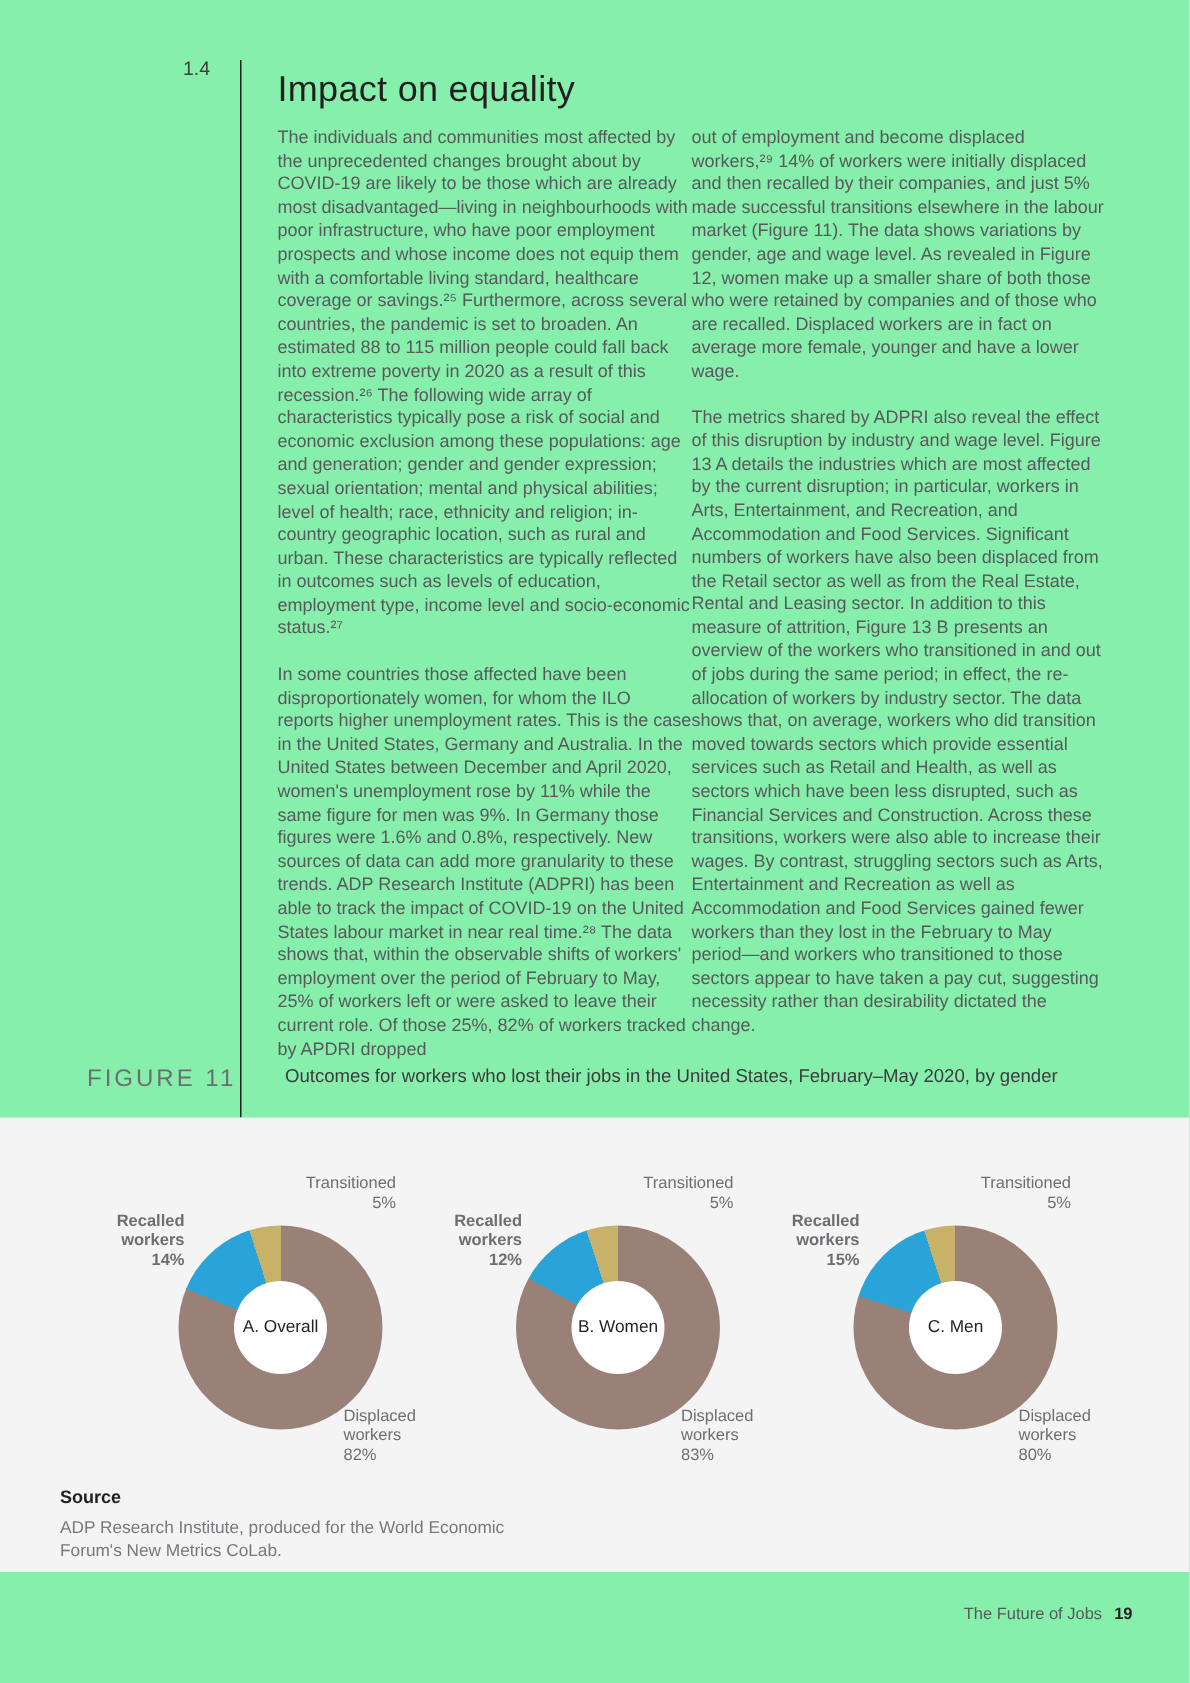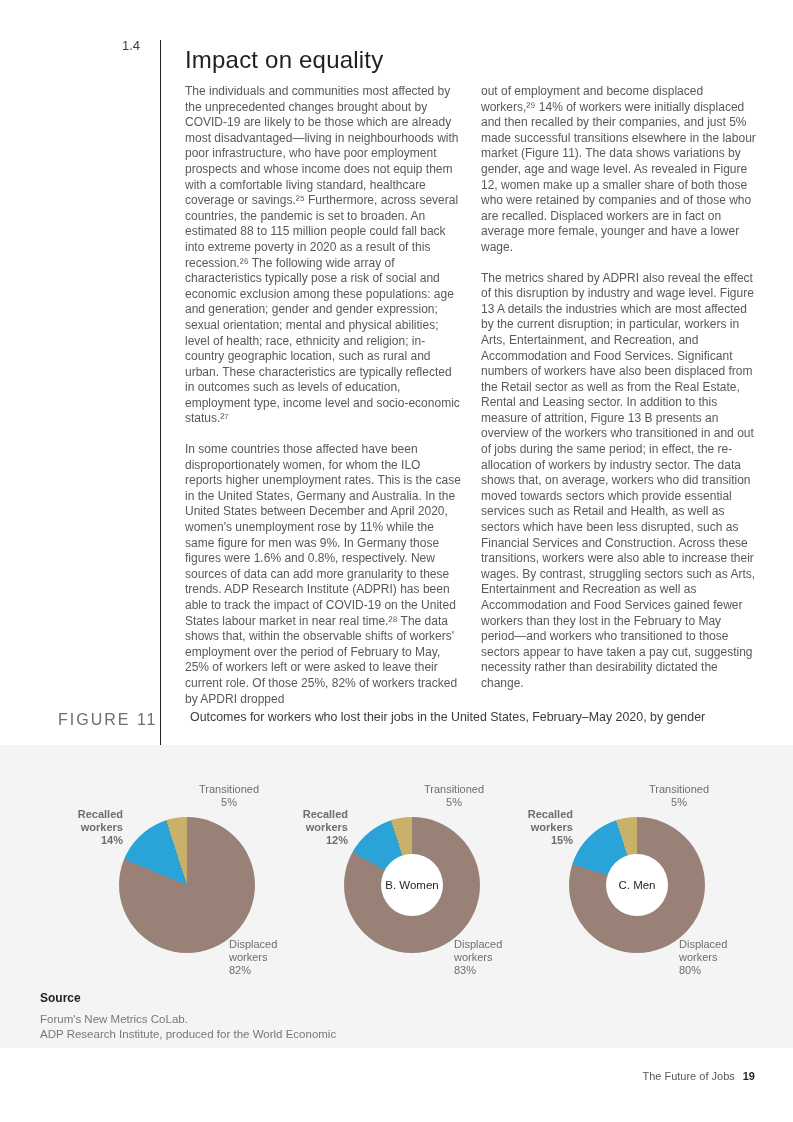--- a/index.html
+++ b/index.html
@@ -1,38 +1,38 @@
 <!DOCTYPE html>
 <html><head>
 <meta charset="utf-8">
 <style>
   html,body{margin:0;padding:0;background:#e9e9e9;}
   .page{
     position:relative;
     width:793px;height:1122px;
-    background:#ffffff;
+    background:#86efac;
     font-family:"Liberation Sans","DejaVu Sans",sans-serif;
     overflow:hidden;
     margin:0 auto;
   }
   .section-number{
     position:absolute;left:104px;top:38px;width:36px;
     text-align:right;font-size:13px;color:#404041;
   }
   .divider-main{
     position:absolute;left:160px;top:40px;width:1px;height:705px;
     background:#231f20;
   }
   .page-title{
     position:absolute;left:185px;top:30px;
     font-size:24px;font-weight:normal;color:#231f20;letter-spacing:0.2px;
   }
   .body-columns{
     position:absolute;left:185px;top:84px;width:572px;
-    display:flex;gap:20px;
+    display:flex;
   }
   .col{width:276px;}
   .col p{
     margin:0 0 15px 0;
     font-size:12px;line-height:15.6px;color:#58595b;
   }
   .figure-label{
     position:absolute;left:58px;top:711px;
     font-size:16px;color:#6d6e71;letter-spacing:2px;
   }
@@ -53,21 +53,21 @@
     position:absolute;left:99px;top:84px;width:62px;height:62px;
     border-radius:50%;background:#ffffff;
     display:flex;align-items:center;justify-content:center;
   }
   .donut-center-label{
     font-size:11.5px;color:#231f20;white-space:nowrap;
   }
   .slice-label{
     position:absolute;font-size:11px;line-height:13px;color:#6d6e71;
   }
-  .slice-label.transitioned{left:127px;top:13px;text-align:center;width:90px;}
+  .slice-label.transitioned{left:117px;top:13px;text-align:right;width:90px;}
   .slice-label.recalled{left:0;top:38px;width:66px;text-align:right;font-weight:bold;}
   .slice-label.displaced{left:172px;top:168px;width:60px;text-align:left;}
   .source-block{position:absolute;left:40px;top:246px;}
   .source-heading{
     font-size:12px;font-weight:bold;color:#231f20;margin-bottom:7px;
   }
   .source-line{
     font-size:11.5px;line-height:15px;color:#77787b;
   }
   .footer{
@@ -96,20 +96,23 @@
     </div>
   </div>
 
   <div class="figure-label">FIGURE 11</div>
   <div class="figure-caption">Outcomes for workers who lost their jobs in the United States, February–May 2020,  by gender</div>
 
   <div class="figure-band">
 
     <div class="donut-block" style="left:57px">
       <div class="donut" style="background: conic-gradient(rgb(154, 129, 120) 0deg, rgb(154, 129, 120) 292.28deg, rgb(41, 163, 216) 292.28deg, rgb(41, 163, 216) 342.18deg, rgb(200, 177, 105) 342.18deg, rgb(200, 177, 105) 360deg);"></div>
+      <div class="donut-hole">
+        <span class="donut-center-label">A. Overall</span>
+      </div>
       <div class="slice-label transitioned">
         <div>Transitioned</div>
         <div>5%</div>
       </div>
       <div class="slice-label recalled">
         <div>Recalled workers</div>
         <div>14%</div>
       </div>
       <div class="slice-label displaced">
         <div>Displaced workers</div>
@@ -150,22 +153,22 @@
         <div>15%</div>
       </div>
       <div class="slice-label displaced">
         <div>Displaced workers</div>
         <div>80%</div>
       </div>
     </div>
 
     <div class="source-block">
       <div class="source-heading">Source</div>
+      <div class="source-line">ADP Research Institute, produced for the World Economic</div>
       <div class="source-line">Forum's New Metrics CoLab.</div>
-      <div class="source-line">ADP Research Institute, produced for the World Economic</div>
     </div>
 
   </div>
 
   <div class="footer">
     <span>The Future of Jobs</span><span class="page-num">19</span>
   </div>
 
 </div>
 

